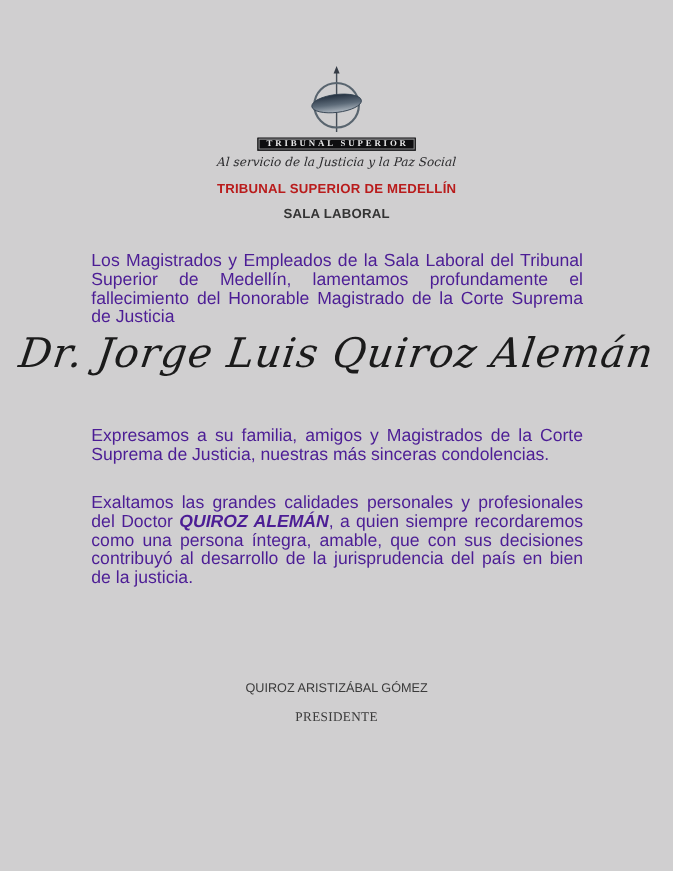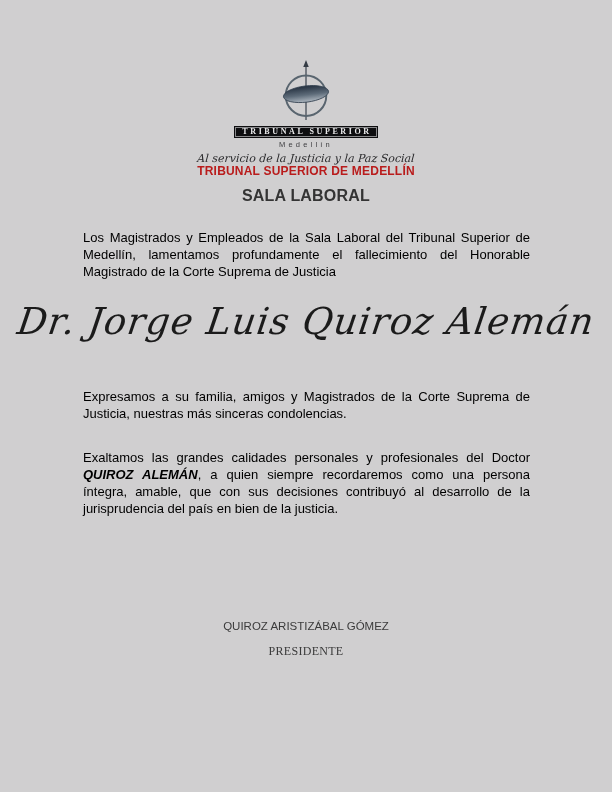--- a/index.html
+++ b/index.html
@@ -69,34 +69,34 @@
     font-weight: bold;
     color: #b91c1c;
     letter-spacing: 0.2px;
   }
   .doc-subtitle {
     position: absolute;
     top: 187px;
     left: 0;
     right: 0;
     text-align: center;
-    font-size: 16px;
+    font-size: 12px;
     font-weight: bold;
     color: #343434;
     letter-spacing: 0.2px;
   }
   
   .para {
     position: absolute;
     left: 83px;
     width: 447px;
-    font-size: 13px;
+    font-size: 16px;
     line-height: 17px;
     text-align: justify;
-    color: #000000;
+    color: #4c1d95;
   }
   .p1 { top: 229px; }
   .p2 { top: 388px; }
   .p3 { top: 449px; }
   .p4 { top: 529px; }
   .bold-italic {
     font-weight: bold;
     font-style: italic;
   }
   
@@ -155,21 +155,20 @@
       <polygon points="45,0 41.6,8.5 48.4,8.5" fill="#353c45"></polygon>
 
       <circle cx="45" cy="44" r="25" fill="none" stroke="#59656f" stroke-width="2.4"></circle>
 
       <g transform="rotate(-7 45 42)">
         <ellipse cx="45" cy="42" rx="28" ry="10" fill="url(#bandGrad)"></ellipse>
         <ellipse cx="45" cy="42" rx="28" ry="10" fill="none" stroke="#31404f" stroke-width="1"></ellipse>
       </g>
     </svg>
     <div class="logo-bar">TRIBUNAL SUPERIOR</div>
-    <div class="logo-city">Medellín</div>
     <div class="logo-tagline">Al servicio de la Justicia y la Paz Social</div>
   </div>
 
   <div class="doc-title">TRIBUNAL SUPERIOR DE MEDELLÍN</div>
   <div class="doc-subtitle">SALA LABORAL</div>
 
   <div class="para p1">Los Magistrados y Empleados de la Sala Laboral del Tribunal Superior de Medellín, lamentamos profundamente el fallecimiento del Honorable Magistrado de la Corte Suprema de Justicia</div>
 
   <div class="honoree">Dr. Jorge Luis Quiroz Alemán</div>
 

